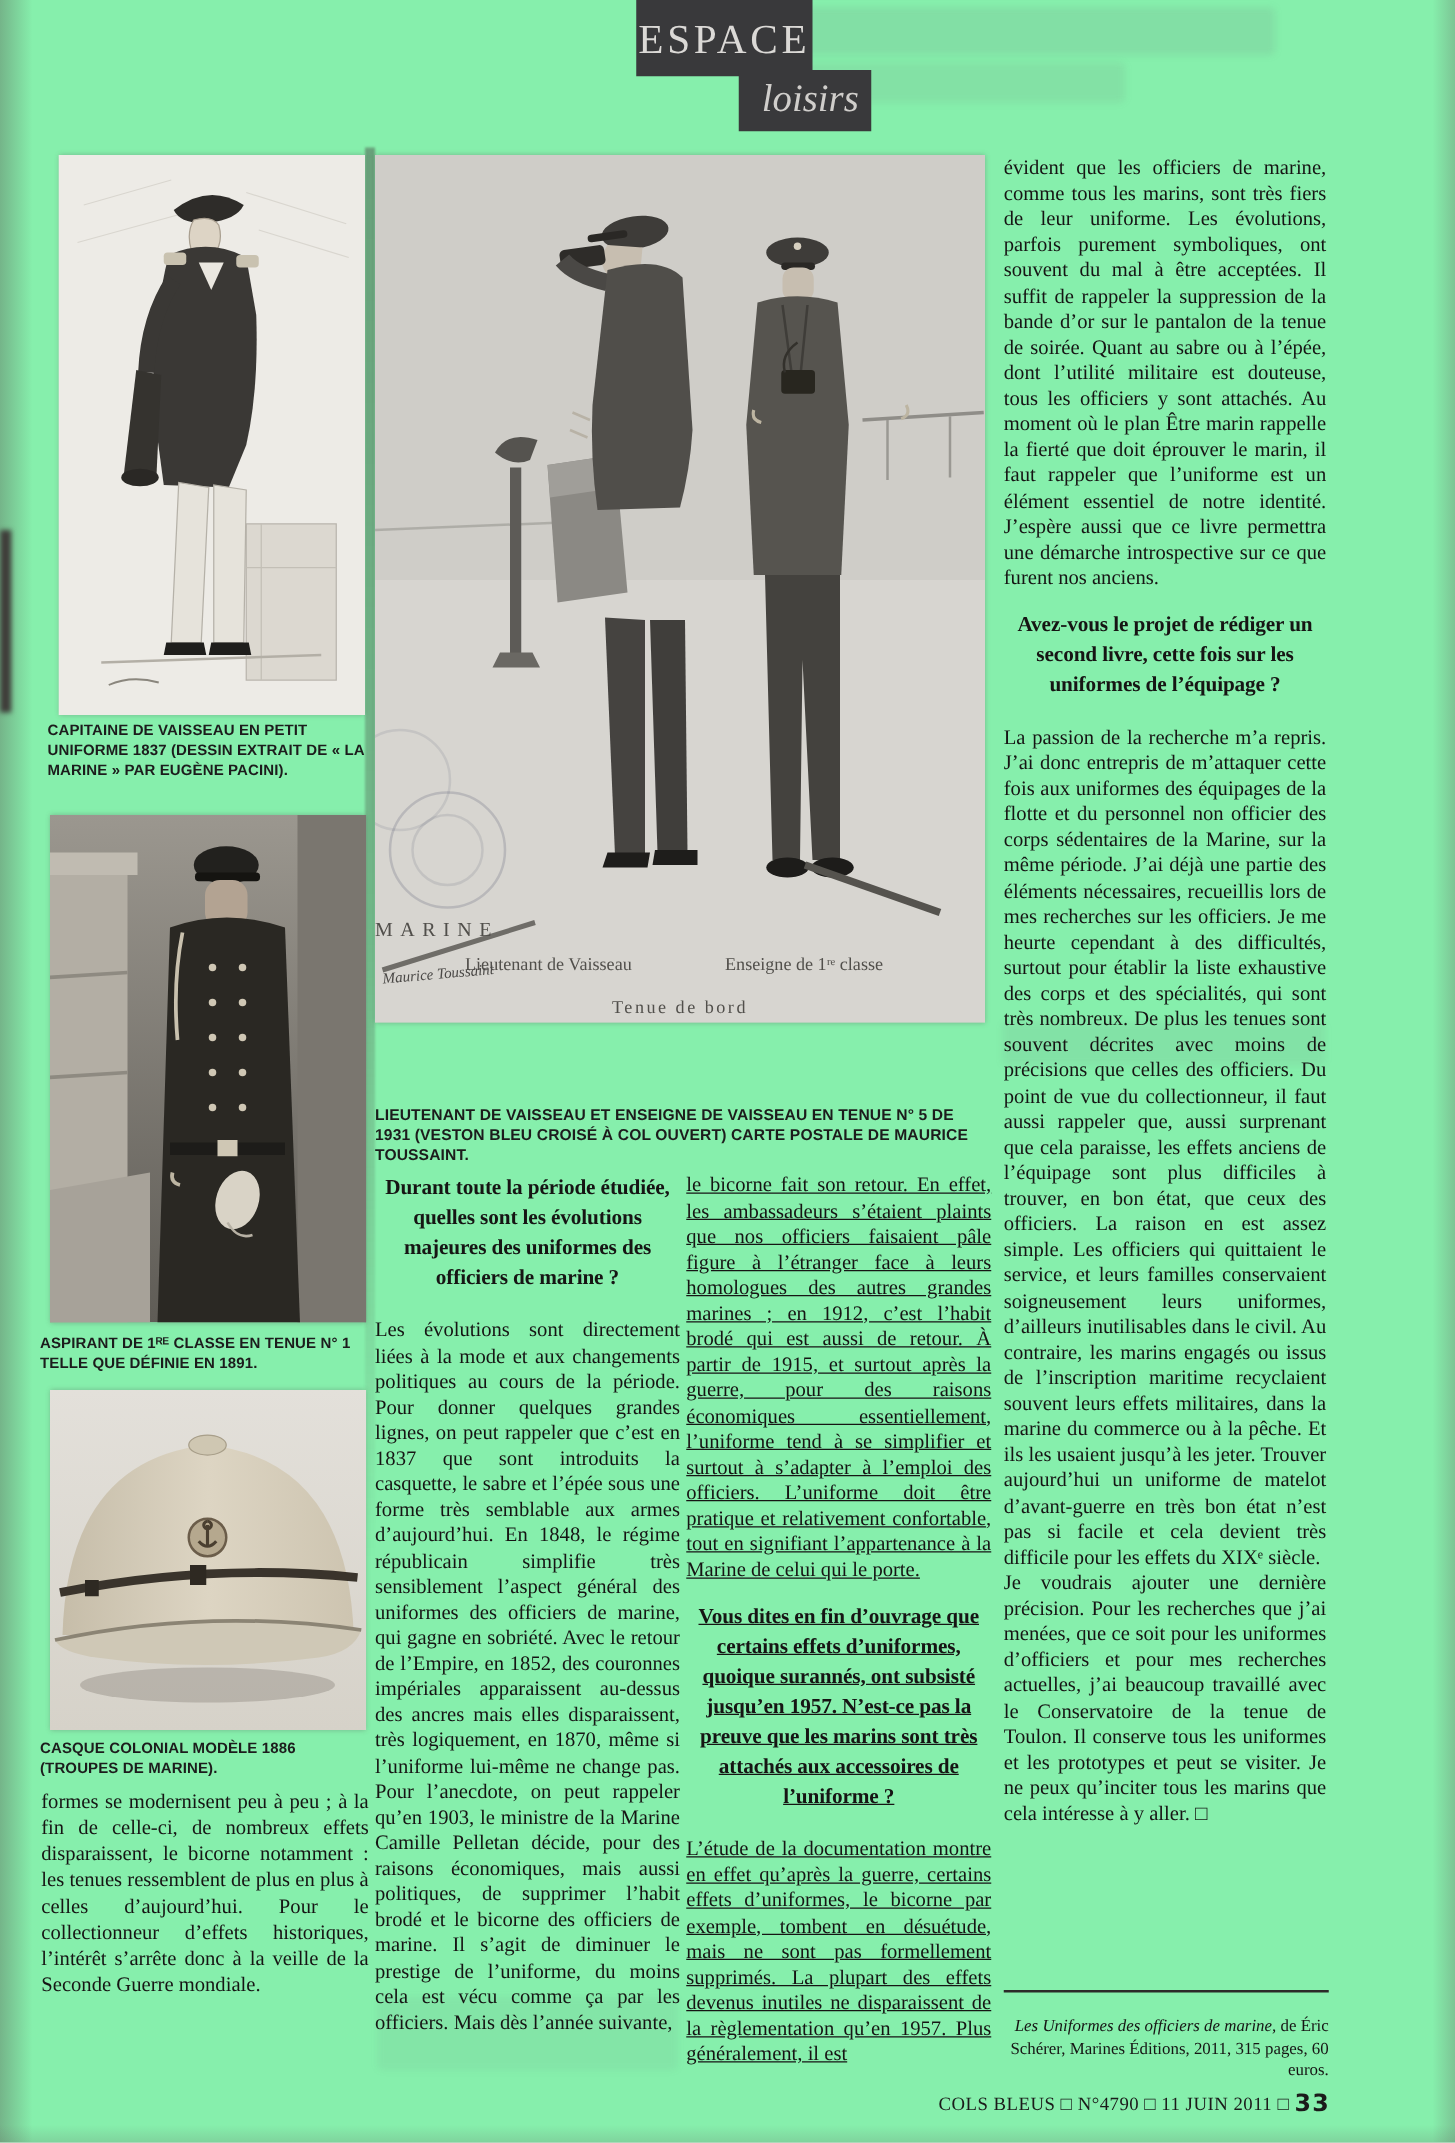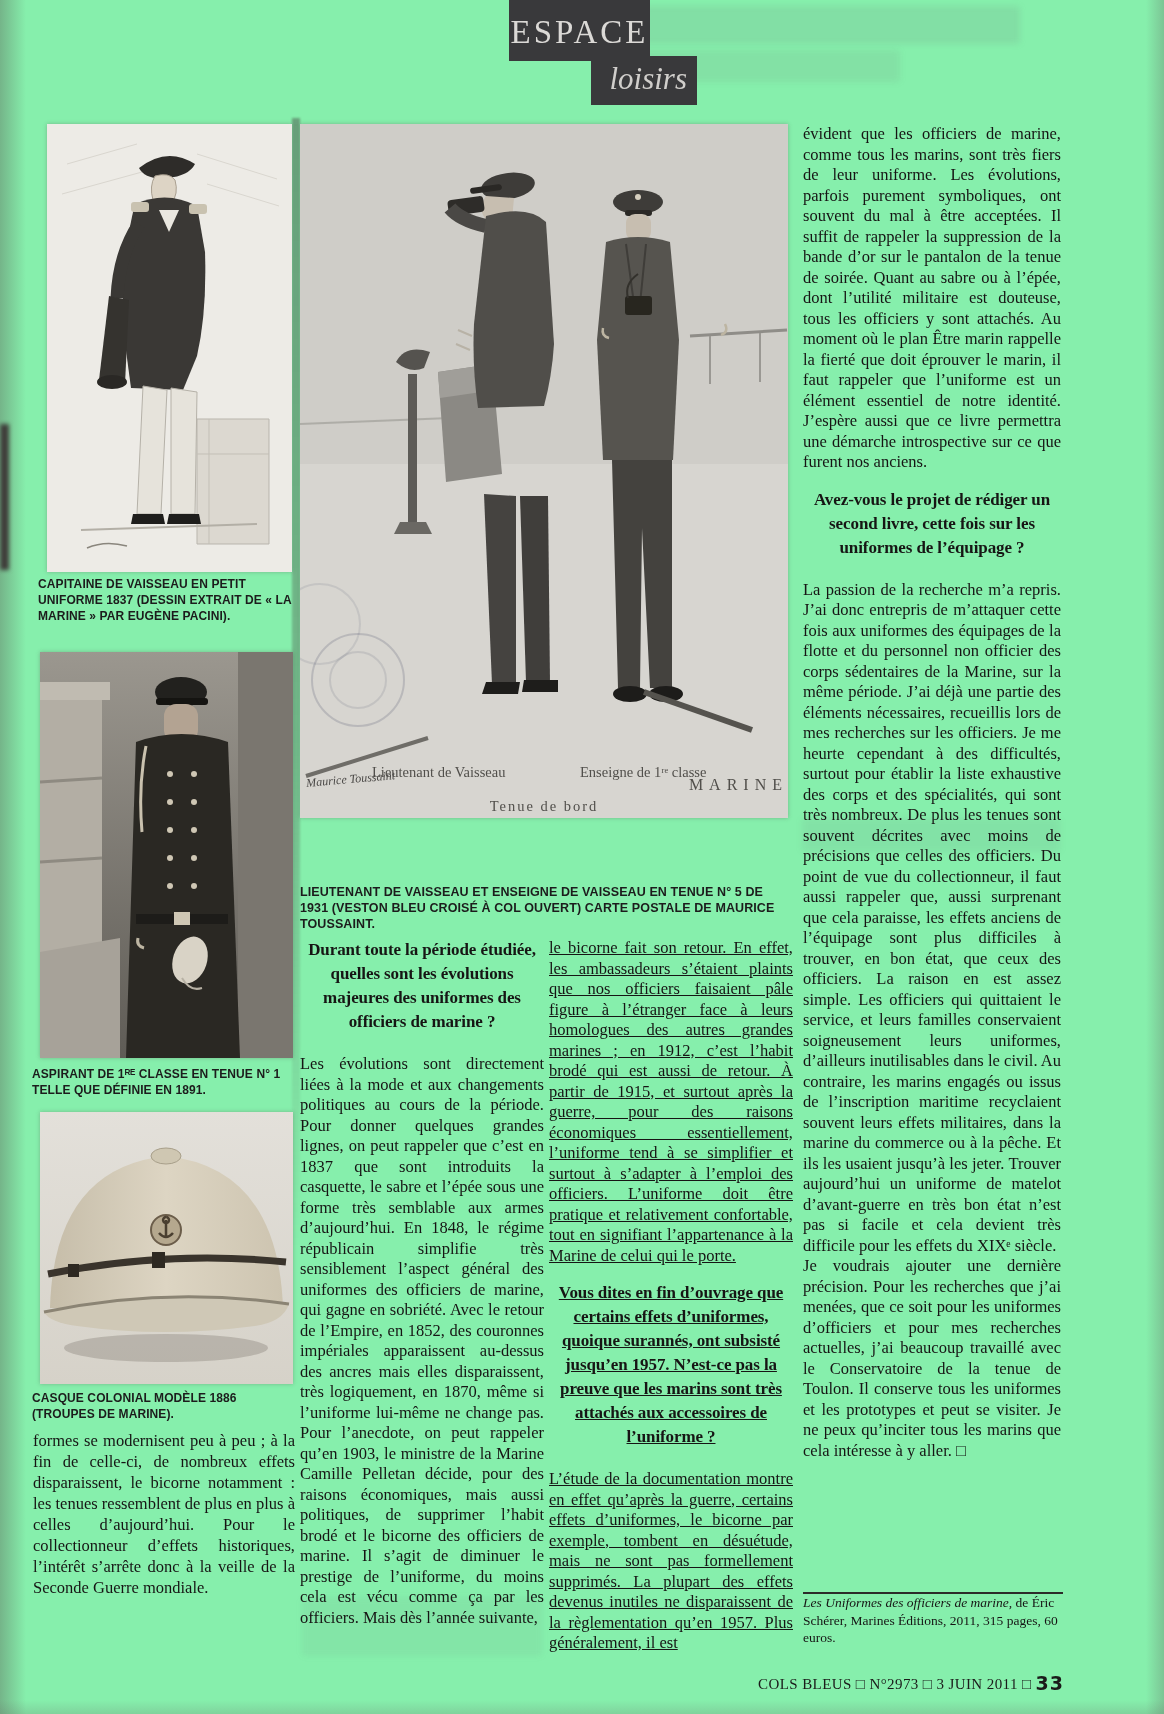--- a/index.html
+++ b/index.html
@@ -31,37 +31,37 @@
     line-height:46px;padding-right:10px;box-sizing:border-box;}
 
   
   .fig{position:absolute;box-shadow:0 0 4px rgba(80,78,74,.35);}
   .caption{position:absolute;font-family:"Liberation Sans","DejaVu Sans",sans-serif;
     font-weight:bold;font-size:12px;line-height:16px;color:#1c1c1c;letter-spacing:.1px;}
 
   
   .pc-label{position:absolute;color:#514f4b;
     font-family:"Liberation Serif","DejaVu Serif",serif;}
-  .pc-title{top:612px;left:0;width:100%;text-align:right;font-size:16px;letter-spacing:6px;margin-top:40px;}
+  .pc-title{top:612px;left:0;width:100%;text-align:left;font-size:16px;letter-spacing:6px;}
   .pc-left{top:640px;left:72px;font-size:14.5px;}
   .pc-right{top:640px;left:280px;font-size:14.5px;text-align:right;}
   .pc-bottom{top:674px;left:0;width:100%;text-align:center;font-size:14.5px;letter-spacing:2px;}
   .pc-sign{top:648px;left:6px;font-size:12px;font-style:italic;color:#4a4846;
     transform:rotate(-5deg);}
 
   
   .col{position:absolute;font-size:16.5px;line-height:20.5px;text-align:justify;}
   .col .q{font-weight:bold;font-size:17px;line-height:24px;text-align:center;
     letter-spacing:-.1px;}
   .col .q + .a{margin-top:20px;}
   .col .a + .q{margin-top:15px;}
   .leftpara{position:absolute;font-size:16.5px;line-height:21px;text-align:justify;}
 
-  .footnote{position:absolute;border-top:2px solid #2c2b29;padding-top:0;
-    font-size:13.5px;line-height:17.5px;text-align:left;}
+  .footnote{position:absolute;border-top:2px solid #2c2b29;padding-top:18px;
+    font-size:13.5px;line-height:17.5px;text-align:right;}
   .footnote .t{font-style:italic;}
   .pagefooter{position:absolute;left:640px;top:1672px;width:424px;text-align:right;
     font-size:15px;color:#1b1b1a;letter-spacing:.4px;}
   .pagefooter .pg{font-family:"DejaVu Sans","Liberation Sans",sans-serif;
     font-weight:bold;font-size:19px;letter-spacing:1px;vertical-align:-1px;}
 </style>
 </head>
 <body>
 
 <div class="page">
@@ -266,16 +266,16 @@
     <div class="q">Avez-vous le projet de rédiger un second livre, cette fois sur les uniformes de l’équipage ?</div>
     <div class="a">La passion de la recherche m’a repris. J’ai donc entrepris de m’attaquer cette fois aux uniformes des équipages de la flotte et du personnel non officier des corps sédentaires de la Marine, sur la même période. J’ai déjà une partie des éléments nécessaires, recueillis lors de mes recherches sur les officiers. Je me heurte cependant à des difficultés, surtout pour établir la liste exhaustive des corps et des spécialités, qui sont très nombreux. De plus les tenues sont souvent décrites avec moins de précisions que celles des officiers. Du point de vue du collectionneur, il faut aussi rappeler que, aussi surprenant que cela paraisse, les effets anciens de l’équipage sont plus difficiles à trouver, en bon état, que ceux des officiers. La raison en est assez simple. Les officiers qui quittaient le service, et leurs familles conservaient soigneusement leurs uniformes, d’ailleurs inutilisables dans le civil. Au contraire, les marins engagés ou issus de l’inscription maritime recyclaient souvent leurs effets militaires, dans la marine du commerce ou à la pêche. Et ils les usaient jusqu’à les jeter. Trouver aujourd’hui un uniforme de matelot d’avant-guerre en très bon état n’est pas si facile et cela devient très difficile pour les effets du XIXᵉ siècle.</div>
     <div class="a">Je voudrais ajouter une dernière précision. Pour les recherches que j’ai menées, que ce soit pour les uniformes d’officiers et pour mes recherches actuelles, j’ai beaucoup travaillé avec le Conservatoire de la tenue de Toulon. Il conserve tous les uniformes et les prototypes et peut se visiter. Je ne peux qu’inciter tous les marins que cela intéresse à y aller. □</div>
   </div>
 
   <div class="footnote" style="left:803px;top:1592px;width:260px;">
     <span class="t">Les Uniformes des officiers de marine,</span><span> de Éric Schérer, Marines Éditions, 2011, 315 pages, 60 euros.</span>
   </div>
 
   <div class="pagefooter">
-    <span>COLS BLEUS □ N°2973 □ 3 JUIN 2011 □ </span><span class="pg">33</span>
+    <span>COLS BLEUS □ N°4790 □ 11 JUIN 2011 □ </span><span class="pg">33</span>
   </div>
 
 </div>
 
 </body></html>

